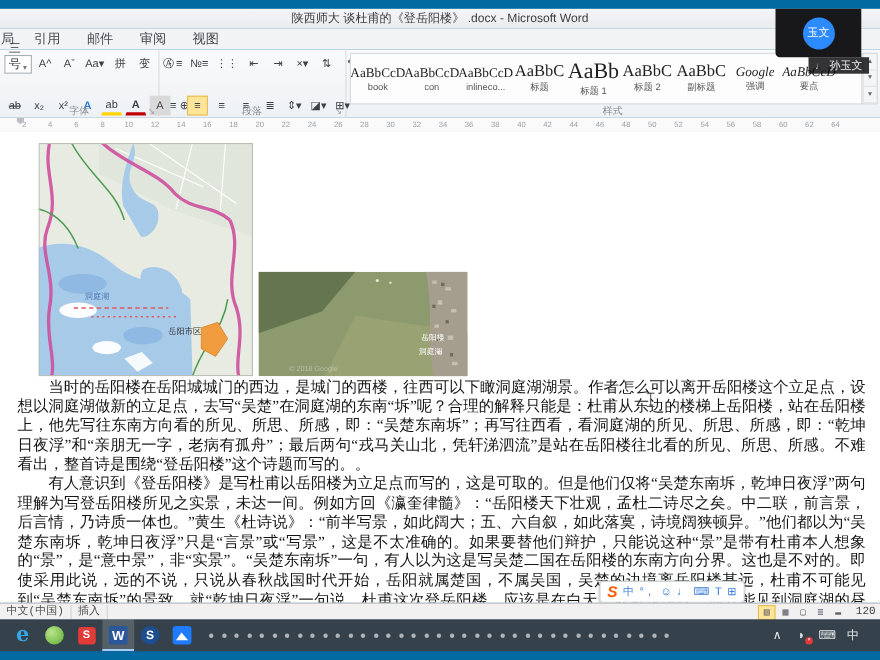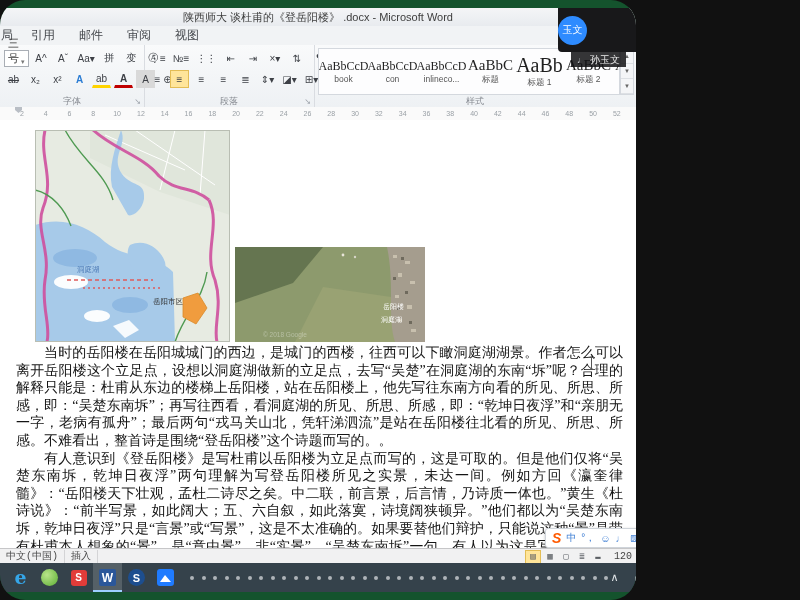--- a/index.html
+++ b/index.html
@@ -1,33 +1,33 @@
 <!DOCTYPE html>
 <html><head>
 <meta charset="utf-8">
 <style>
   html,body{margin:0;padding:0;background:#111;}
-  #screen{position:relative;width:636px;height:600px;background:#14532d;overflow:hidden;
-          font-family:"Liberation Sans","DejaVu Sans",sans-serif;border-radius:25px;-webkit-font-smoothing:antialiased;}
+  #screen{position:relative;width:800px;height:600px;background:#0369a1;overflow:hidden;
+          font-family:"Liberation Sans","DejaVu Sans",sans-serif;-webkit-font-smoothing:antialiased;}
   
   #titlebar{position:absolute;top:8px;left:0;right:0;height:18px;
     background:linear-gradient(#f4f5f7,#e8ebef);border-bottom:1px solid #d8dbdf;
     text-align:center;font-size:11px;color:#3e3e3e;line-height:18px;}
   
   #tabs{position:absolute;top:26px;left:0;right:0;height:19px;background:#f1f3f5;
     display:flex;font-size:12px;color:#45484d;}
   .tab{padding:0 12px;line-height:19px;white-space:nowrap;}
   .tab:first-child{padding:0 6px 0 1px;}
   
   #ribbon{position:absolute;top:45px;left:0;right:0;height:62px;
     background:linear-gradient(#f9fafb,#eef1f4);border-bottom:1px solid #c9ced4;}
   .group{position:absolute;top:0;bottom:0;border-right:1px solid #d9dce1;}
   .g-font{left:0;width:144px;} .g-para{left:144px;width:170px;} .g-styles{left:314px;right:0;border-right:none;}
   .rrow{position:absolute;left:4px;display:flex;gap:3px;align-items:center;height:18px;}
-  .r1{top:4px;} .r2{top:25px;}
+  .r1{top:4px;} .r2{top:42px;}
   .rbtn{display:inline-flex;align-items:center;justify-content:center;min-width:15px;height:16px;
     font-size:10px;color:#3d4046;padding:0 1px;border:1px solid transparent;white-space:nowrap;}
   .rbtn.active{background:#ffe59a;border:1px solid #e3bd55;}
   .rbtn.strike{text-decoration:line-through;}
   .rbtn.fx{color:#2b7cd3;font-weight:bold;}
   .rbtn.hl{border-bottom:3px solid #ffd400;height:13px;}
   .rbtn.fc{border-bottom:3px solid #c00000;height:13px;font-weight:bold;}
   .rbtn.shade{background:#d9d9d9;}
   .sizebox{display:inline-flex;align-items:flex-end;gap:2px;background:#fff;border:1px solid #a9aeb5;
     height:15px;padding:0 3px;font-size:11px;color:#333;}
@@ -96,22 +96,22 @@
   .ic-meeting::after{content:"";position:absolute;left:3px;bottom:4px;border-left:5px solid transparent;
     border-right:6px solid transparent;border-bottom:7px solid #fff;}
   #dots{display:flex;align-items:center;gap:7.5px;margin-left:10px;}
   #dots i{width:4px;height:4px;border-radius:50%;background:#aeb4b9;}
   #tray{margin-left:auto;display:flex;align-items:center;gap:9px;padding-right:18px;
     font-size:11px;color:#e2e6e9;}
   .trayic{position:relative;display:inline-flex;align-items:center;justify-content:center;min-width:13px;}
   .trayic .badge{position:absolute;right:-4px;bottom:-2px;width:7px;height:7px;border-radius:50%;
     background:#e0393b;color:#fff;font-size:5px;display:flex;align-items:center;justify-content:center;}
   
-  #conf{position:absolute;top:8px;right:0;width:78px;height:44px;background:#18181a;
-    border-radius:0 0 0 4px;display:flex;align-items:center;justify-content:flex-start;z-index:50;margin-left:28px;}
+  #conf{position:absolute;top:8px;right:17px;width:78px;height:44px;background:#18181a;
+    border-radius:0 0 0 4px;display:flex;align-items:center;justify-content:center;z-index:50;margin-left:28px;}
   #conf .avatar{width:29px;height:29px;border-radius:50%;background:#2e8bff;color:#fff;font-size:10px;
     display:flex;align-items:center;justify-content:center;}
   #confname{position:absolute;top:52px;right:10px;height:15px;background:rgba(18,18,20,.85);
     color:#ececec;font-size:10px;display:flex;align-items:center;gap:4px;padding:0 6px;z-index:50;}
   #confname .mic{color:#cfd3d7;font-size:9px;}
 </style>
 </head>
 <body>
 
 <div id="screen">

